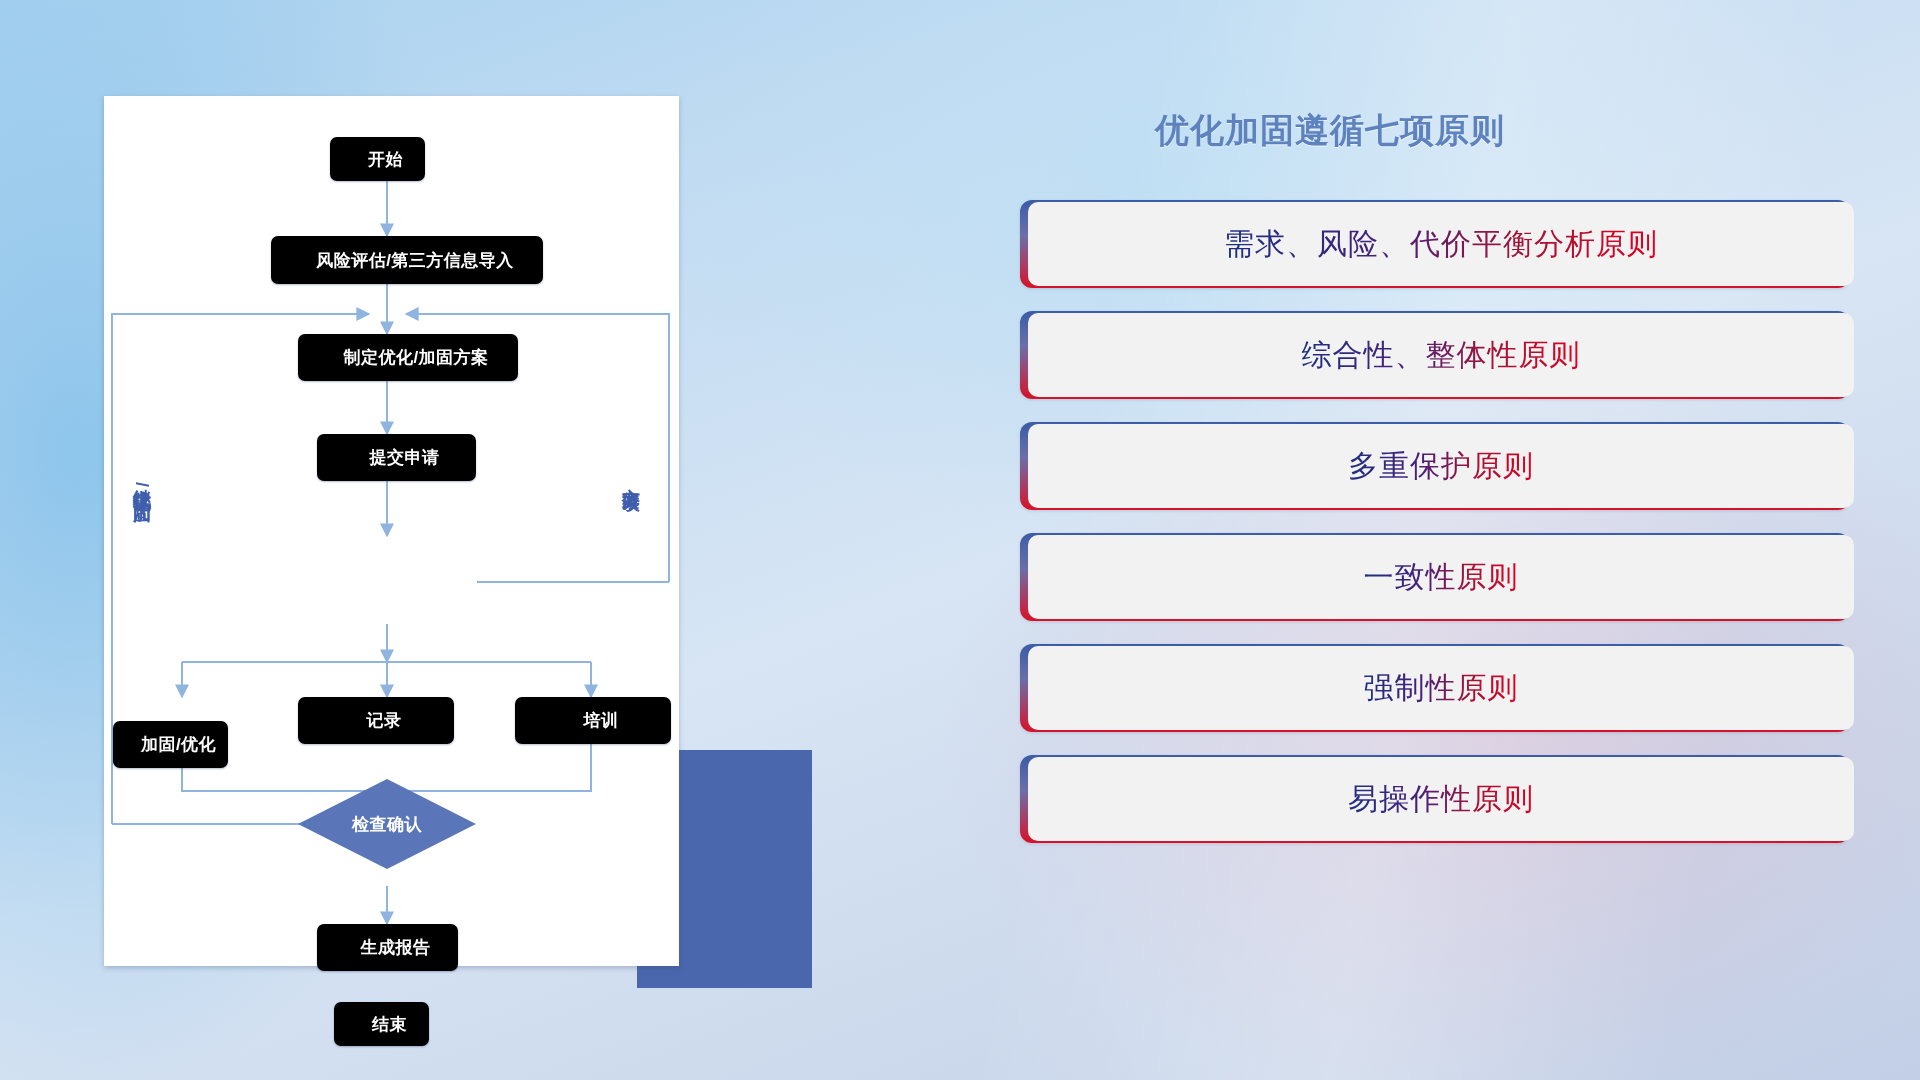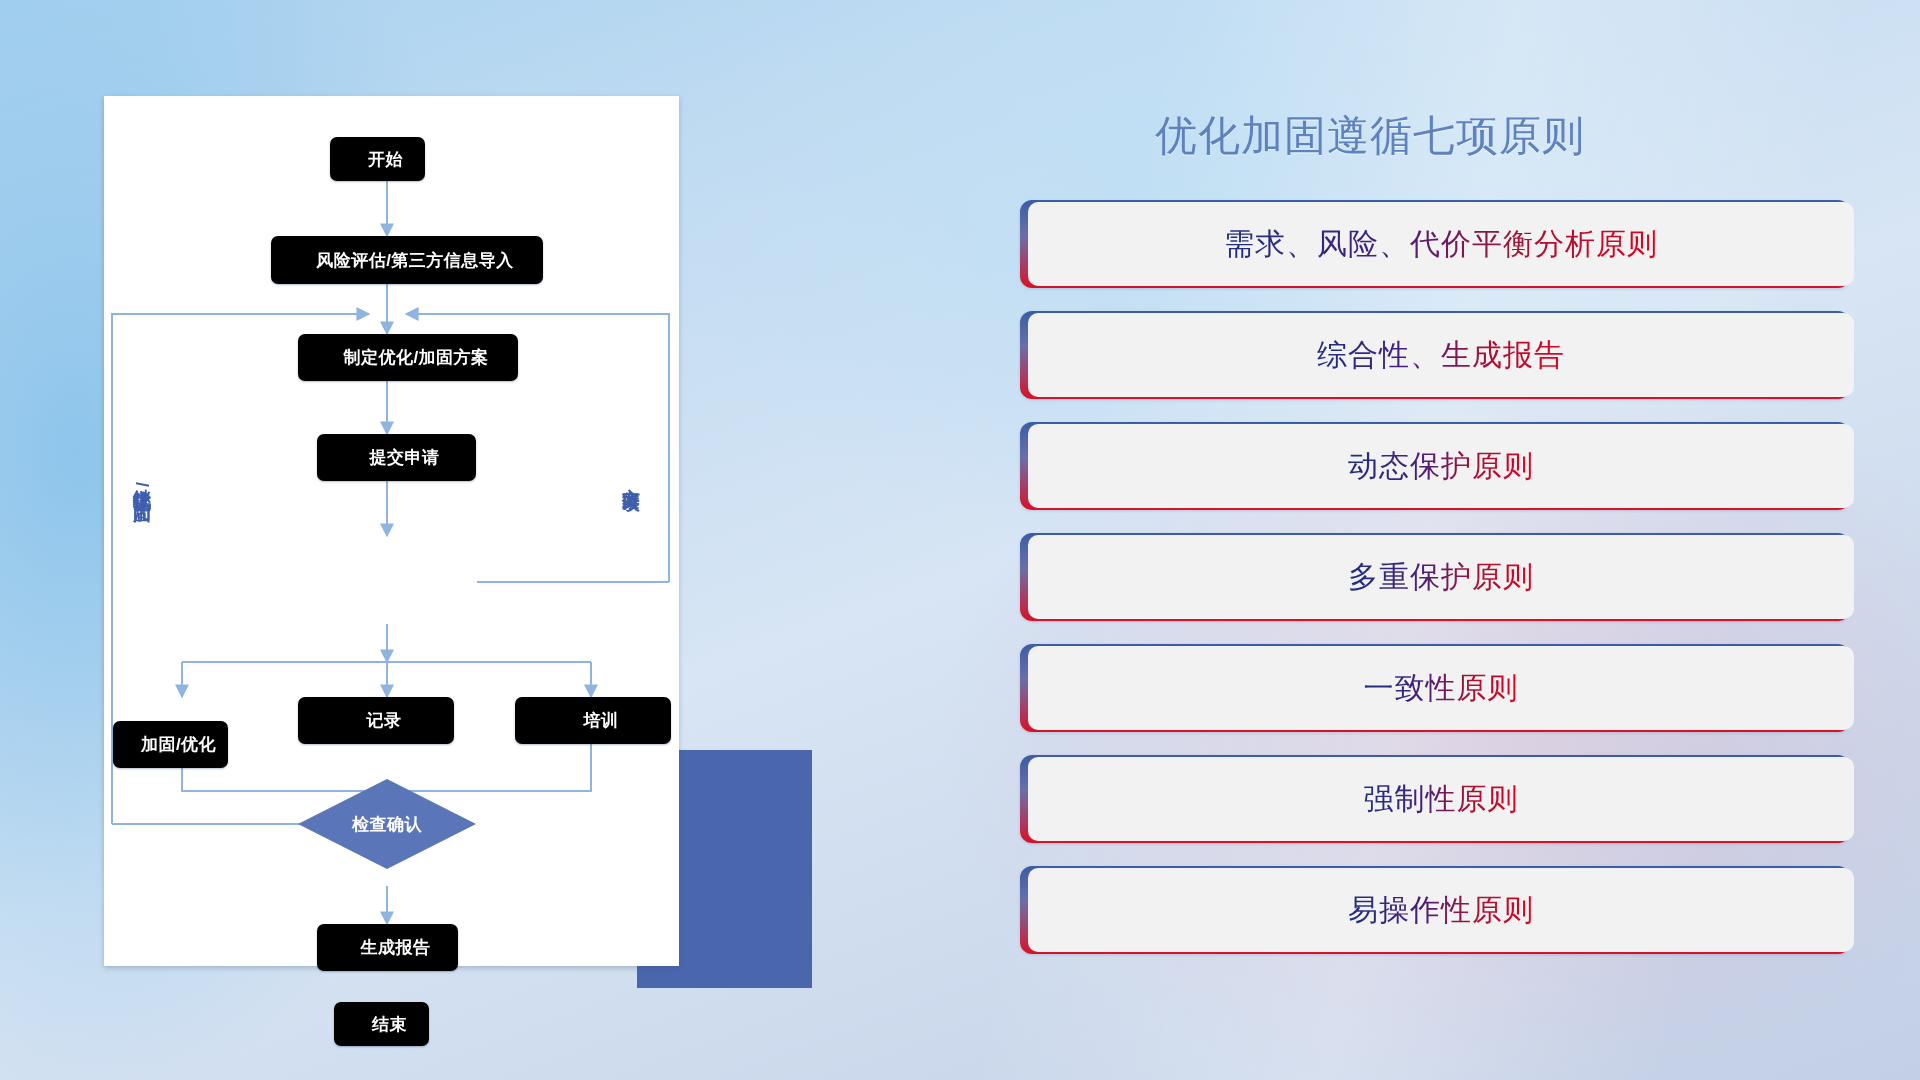--- a/index.html
+++ b/index.html
@@ -62,21 +62,21 @@
     font-size:18px;
     font-weight:600;
     letter-spacing:2px;
     line-height:1;
   }
 
   
   #right-panel{ position:absolute; left:1020px; top:90px; width:830px; height:910px; }
   #panel-title{
     position:absolute; left:135px; top:18px;
-    font-size:42px; font-weight:normal; color:#5d82bd;
+    font-size:34px; font-weight:bold; color:#5d82bd;
     letter-spacing:1px;
     text-shadow:0 1px 0 rgba(255,255,255,.6);
   }
   #principle-list{ position:absolute; left:0; top:110px; width:830px; }
   .principle-row{ position:relative; height:88px; margin-bottom:23px; }
   .principle-box{
     position:absolute; inset:0;
     border-radius:12px;
     padding:2px;
     background:linear-gradient(180deg,#3b5ca6 0%,#6a6fa8 40%,#b2355b 78%,#d81026 100%);
@@ -207,32 +207,25 @@
       <div class="principle-box">
         <div class="principle-inner">
           <span class="principle-text">需求、风险、代价平衡分析原则</span>
         </div>
       </div>
     </div>
 
     <div class="principle-row">
       <div class="principle-box">
         <div class="principle-inner">
-          <span class="principle-text">综合性、生成报告</span>
-        </div>
-      </div>
-    </div>
-
-    <div class="principle-row">
-      <div class="principle-box">
-        <div class="principle-inner">
-          <span class="principle-text">动态保护原则</span>
-        </div>
-      </div>
-    </div>
+          <span class="principle-text">综合性、整体性原则</span>
+        </div>
+      </div>
+    </div>
+
 
     <div class="principle-row">
       <div class="principle-box">
         <div class="principle-inner">
           <span class="principle-text">多重保护原则</span>
         </div>
       </div>
     </div>
 
     <div class="principle-row">

